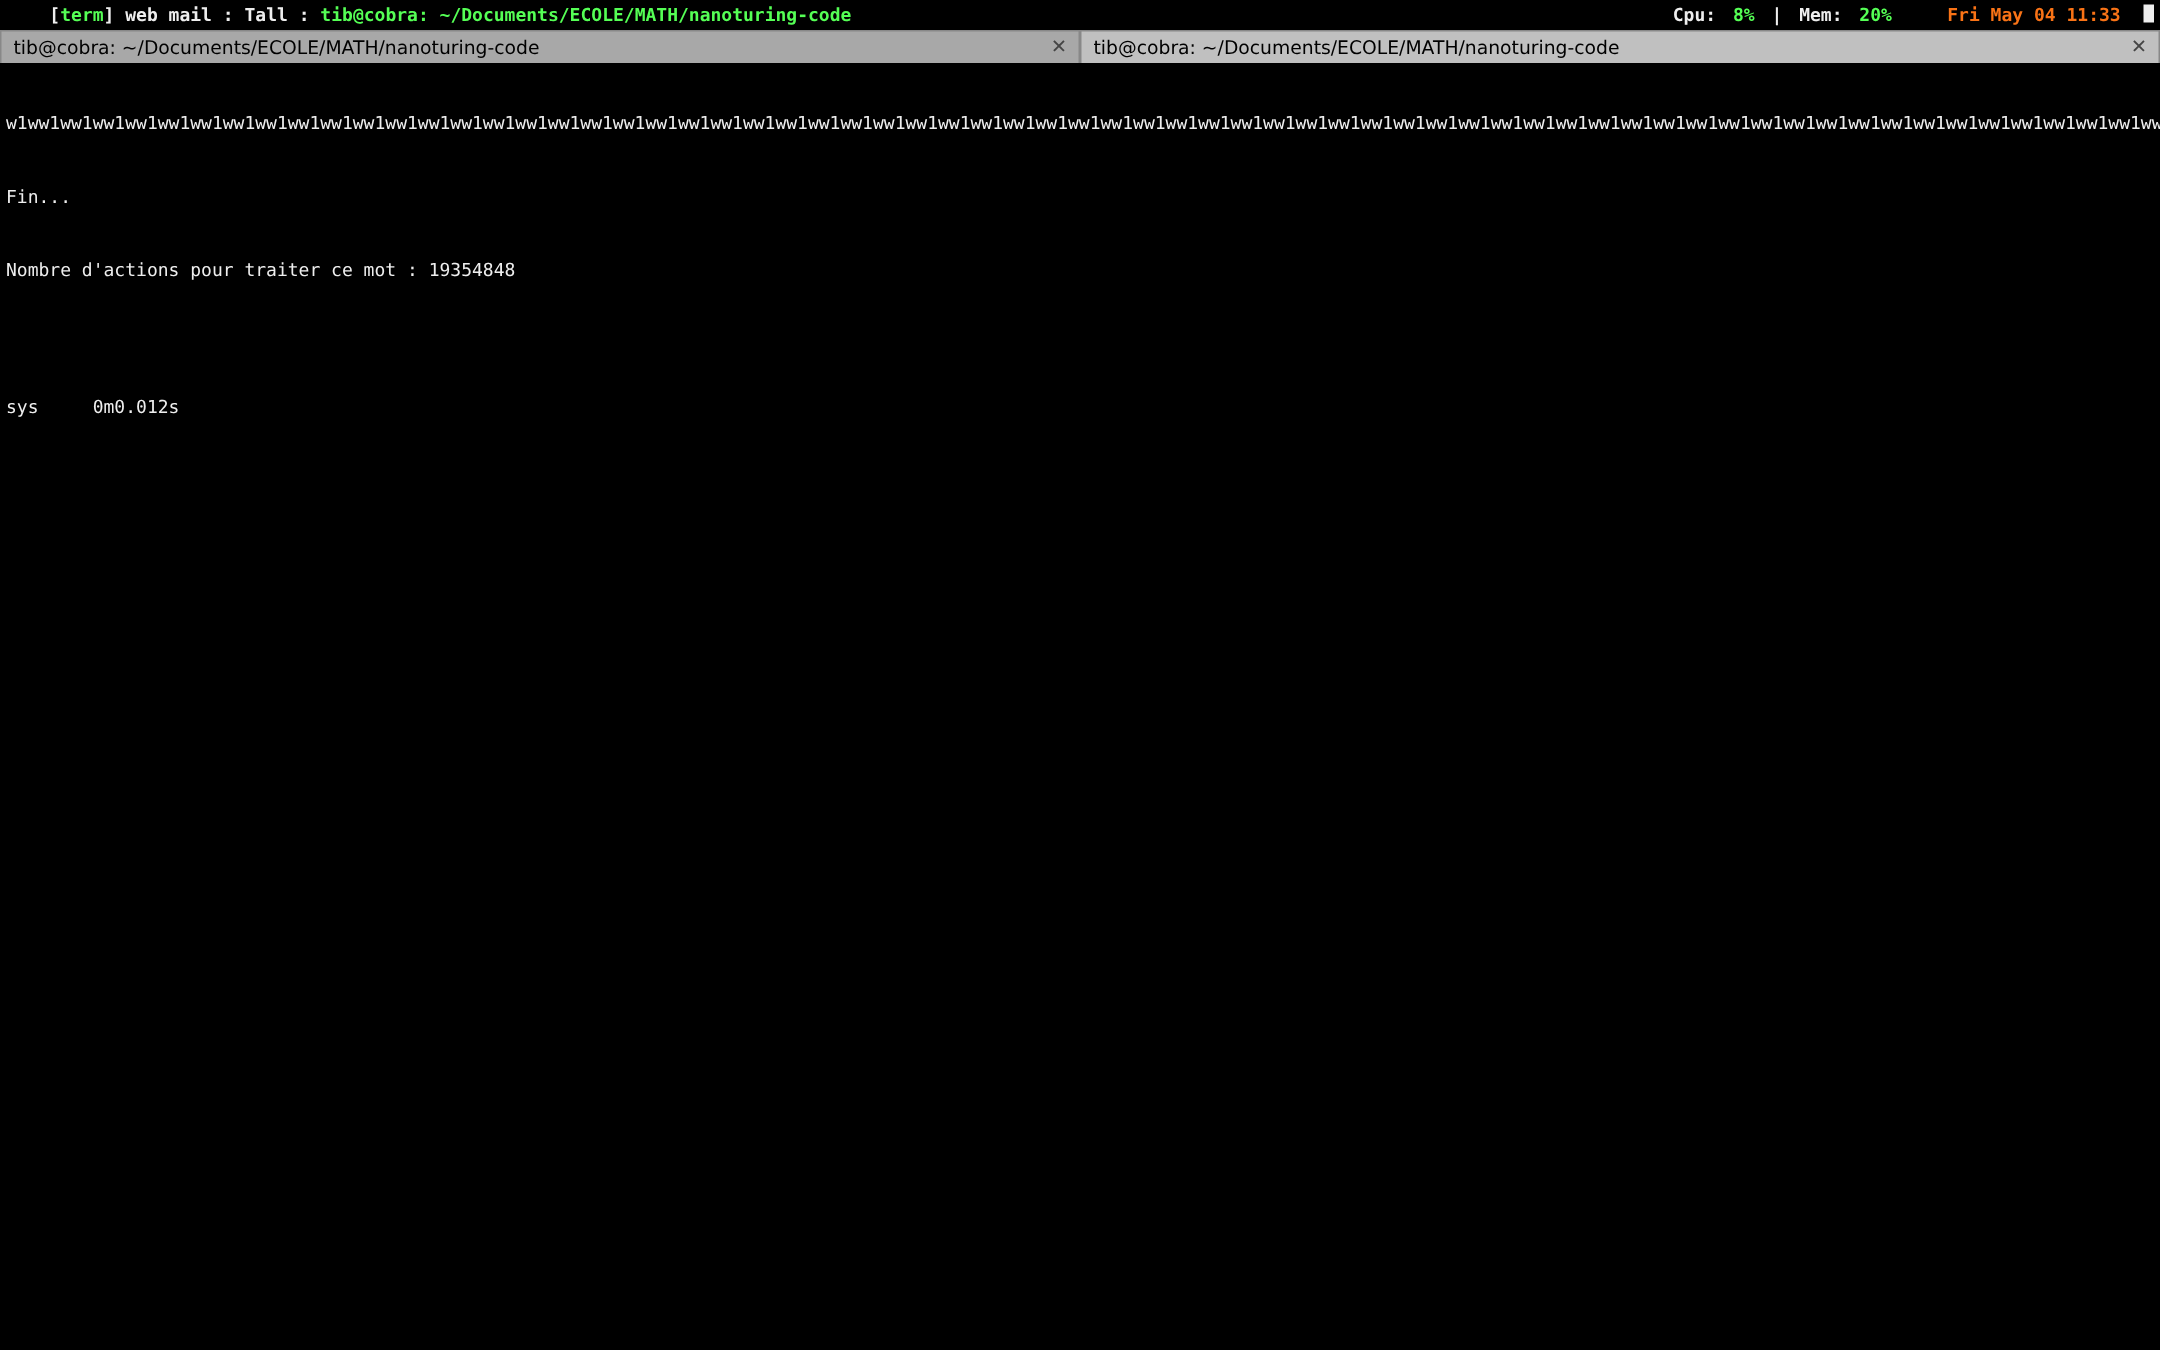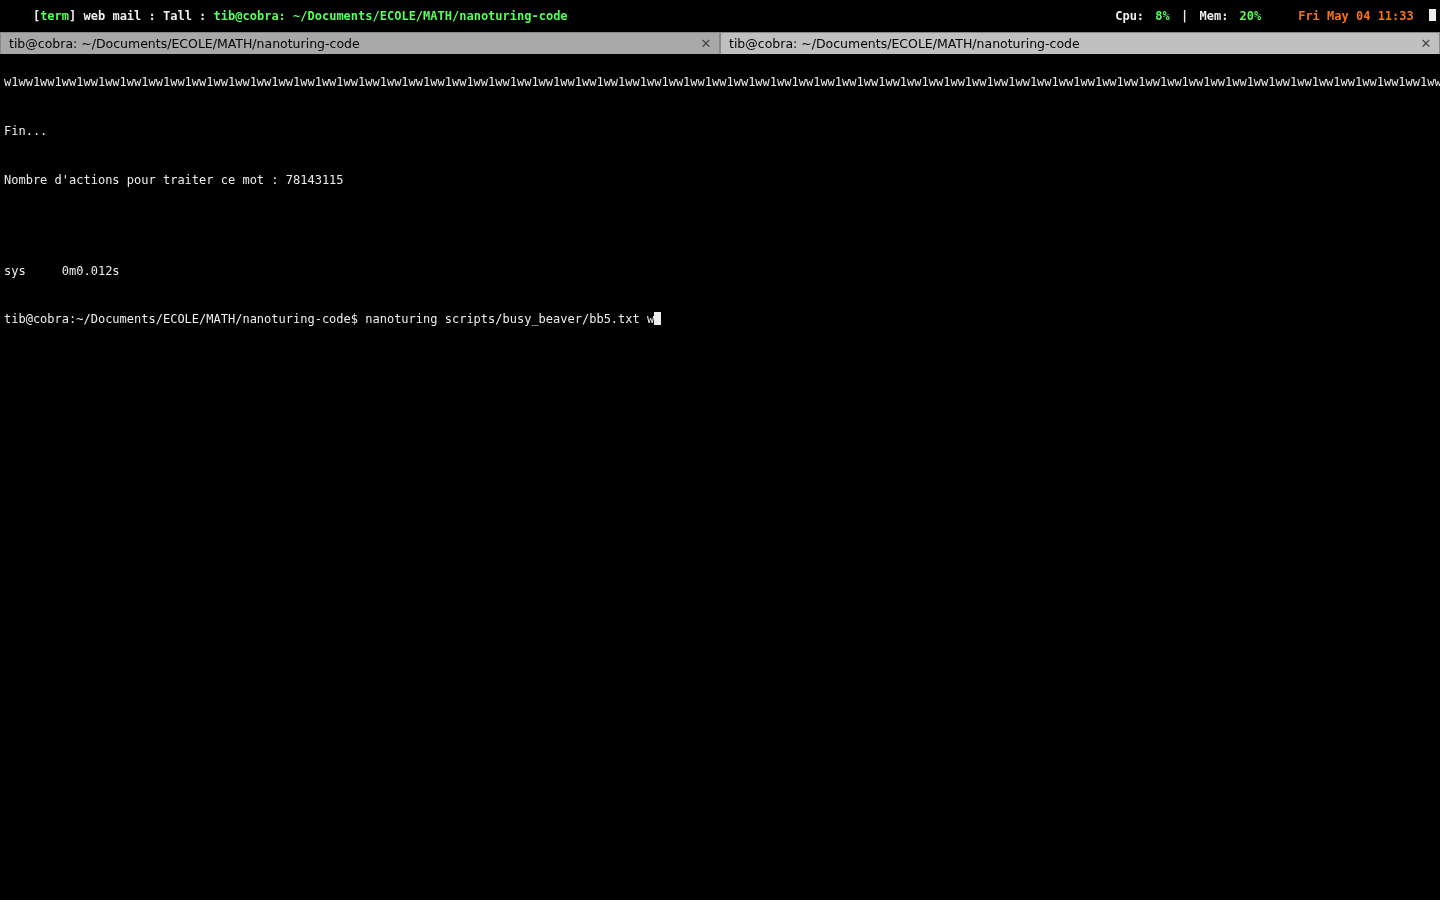--- a/index.html
+++ b/index.html
@@ -10,21 +10,21 @@
     background: #000;
     font-family: "DejaVu Sans Mono", "Liberation Mono", monospace;
     font-size: 12px;
     overflow: hidden;
     color: #ddd;
   }
   
   .topbar {
     display: flex;
     align-items: center;
-    height: 32px;
+    height: 20px;
     padding: 0 4px;
     background: #000;
     font-weight: bold;
   }
   .topbar .left  { flex: 0 0 auto; }
   .topbar .fill  { flex: 1 1 auto; }
   .topbar .right { flex: 0 0 auto; display: flex; gap: 4px; }
   .lime  { color: #55ff55; }
   .cyan  { color: #f97316; }
   .white { color: #eeeeee; }
@@ -120,17 +120,16 @@
   </div>
   <div class="tab">
     <span class="title">tib@cobra: ~/Documents/ECOLE/MATH/nanoturing-code</span>
     <span class="close">✕</span>
   </div>
 </div>
 
 <div class="term">
   <span id="tape" class="line wrap">w1ww1ww1ww1ww1ww1ww1ww1ww1ww1ww1ww1ww1ww1ww1ww1ww1ww1ww1ww1ww1ww1ww1ww1ww1ww1ww1ww1ww1ww1ww1ww1ww1ww1ww1ww1ww1ww1ww1ww1ww1ww1ww1ww1ww1ww1ww1ww1ww1ww1ww1ww1ww1ww1ww1ww1ww1ww1ww1ww1ww1ww1ww1ww1ww1ww1ww1ww1ww1ww1ww1ww1ww1ww1ww1ww1ww1ww1ww1ww1ww1ww1ww1ww1ww1ww1ww1ww1ww1ww1ww1ww1ww1ww1ww1ww1ww1ww1ww1ww1ww1ww1ww1ww1ww1ww1ww1ww1ww1ww1ww1ww1ww1ww1ww1ww1ww1ww1ww1ww1ww1ww1ww1ww1ww1ww1ww1ww1ww1ww1ww1ww1ww1ww1ww1ww1ww1ww1ww1ww1ww1ww1ww1ww1ww1ww1ww1ww1ww1ww1ww1ww1ww1ww1ww1ww1ww1ww1ww1ww1ww1ww1ww1ww1ww1ww1ww1ww1ww1ww1ww1ww1ww1ww1ww1ww1ww1ww1ww1ww1ww1ww1ww1ww1ww1ww1ww1ww1ww1ww1ww1ww1ww1ww1ww1ww1ww1ww1ww1ww1ww1ww1ww1ww1ww1ww1ww1ww1ww1ww1ww1ww1ww1ww1ww1ww1ww1ww1ww1ww1ww1ww1ww1ww1ww1ww1ww1ww1ww1ww1ww1ww1ww1ww1ww1ww1ww1ww1ww1ww1ww1ww1ww1ww1ww1ww1ww1ww1ww1ww1ww1ww1ww1ww1ww1ww1ww1ww1ww1ww1ww1ww1ww1ww1ww1ww1ww1ww1ww1ww1ww1ww1ww1ww1ww1ww1ww1ww1ww1ww1ww1ww1ww1ww1ww1ww1ww1ww1ww1ww1ww1ww1ww1ww1ww1ww1ww1ww1ww1ww1ww1ww1ww1ww1ww1ww1ww1ww1ww1ww1ww1ww1ww1ww1ww1ww1ww1ww1ww1ww1ww1ww1ww1ww1ww1ww1ww1ww1ww1ww1ww1ww1ww1ww1ww1ww1ww1ww1ww1ww1ww1ww1ww1ww1ww1ww1ww1ww1ww1ww1ww1ww1ww1ww1ww1ww1ww1ww1ww1ww1ww1ww1ww1ww1ww1ww1ww1ww1ww1ww1ww1ww1ww1ww1ww1ww1ww1ww1ww1ww1ww1ww1ww1ww1ww1ww1ww1ww1ww1ww1ww1ww1ww1ww1ww1ww1ww1ww1ww1ww1ww1ww1ww1ww1ww1ww1ww1ww1ww1ww1ww1ww1ww1ww1ww1ww1ww1ww1ww1ww1ww1ww1ww1ww1ww1ww1ww1ww1ww1ww1ww1ww1ww1ww1ww1ww1ww1ww1ww1ww1ww1ww1ww1ww1ww1ww1ww1ww1ww1ww1ww1ww1ww1ww1ww1ww1ww1ww1ww1ww1ww1ww1ww1ww1ww1ww1ww1ww1ww1ww1ww1ww1ww1ww1ww1ww1ww1ww1ww1ww1ww1ww1ww1ww1ww1ww1ww1ww1ww1ww1ww1ww1ww1ww1ww1ww1ww1ww1ww1ww1ww1ww1ww1ww1ww1ww1ww1ww1ww1ww1ww1ww1ww1ww1ww1ww1ww1ww1ww1ww1ww1ww1ww1ww1ww1ww1ww1ww1ww1ww1ww1ww1ww1ww1ww1ww1ww1ww1ww1ww1ww1ww1ww1ww1ww1ww1ww1ww1ww1ww1ww1ww1ww1ww1ww1ww1ww1ww1ww1ww1ww1ww1ww1ww1ww1ww1ww1ww1ww1ww1ww1ww1ww1ww1ww1ww1ww1ww1ww1ww1ww1ww1ww1ww1ww1ww1ww1ww1ww1ww1ww1ww1ww1ww1ww1ww1ww1ww1ww1ww1ww1ww1ww1ww1ww1ww1ww1ww1ww1ww1ww1ww1ww1ww1ww1ww1ww1ww1ww1ww1ww1ww1ww1ww1ww1ww1ww1ww1ww1ww1ww1ww1ww1ww1ww1ww1ww1ww1ww1ww1ww1ww1ww1ww1ww1ww1ww1ww1ww1ww1ww1ww1ww1ww1ww1ww1ww1ww1ww1ww1ww1ww1ww1ww1ww1ww1ww1ww1ww1ww1ww1ww1ww1ww1ww1ww1ww1ww1ww1ww1ww1ww1ww1ww1ww1ww1ww1ww1ww1ww1ww1ww1ww1ww1ww1ww1ww1ww1ww1ww1ww1ww1ww1ww1ww1ww1ww1ww1ww1ww1ww1ww1ww1ww1ww1ww1ww1ww1ww1ww1ww1ww1ww1ww1ww1ww1ww1ww1ww1ww1ww1ww1ww1ww1ww1ww1ww1ww1ww1ww1ww1ww1ww1ww1ww1ww1ww1ww1ww1ww1ww1ww1ww1ww1ww1ww1ww1ww1ww1ww1ww1ww1ww1ww1ww1ww1ww1ww1ww1ww1ww1ww1ww1ww1ww1ww1ww1ww1ww1ww1ww1ww1ww1ww1ww1ww1ww1ww1ww1ww1ww1ww1ww1ww1ww1ww1ww1ww1ww1ww1ww1ww1ww1ww1ww1ww1ww1ww1ww1ww1ww1ww1ww1ww1ww1ww1ww1ww1ww1ww1ww1ww1ww1ww1ww1ww1ww1ww1ww1ww1ww1ww1ww1ww1ww1ww1ww1ww1ww1ww1ww1ww1ww1ww1ww1ww1ww1ww1ww1ww1ww1ww1ww1ww1ww1ww1ww1ww1ww1ww1ww1ww1ww1ww1ww1ww1ww1ww1ww1ww1ww1ww1ww1ww1ww1ww1ww1ww1ww1ww1ww1ww1ww1ww1ww1ww1ww1ww1ww1ww1ww1ww1ww1ww1ww1ww1ww1ww1ww1ww1ww1ww1ww1ww1ww1ww1ww1ww1ww1ww1ww1ww1ww1ww1ww1ww1ww1ww1ww1ww1ww1ww1ww1ww1ww1ww1ww1ww1ww1ww1ww1ww1ww1ww1ww1ww1ww1ww1ww1ww1ww1ww1ww1ww1ww1ww1ww1ww1ww1ww1ww1ww1ww1ww1ww1ww1ww1ww1ww1ww1ww1ww1ww1ww1ww1ww1ww1ww1ww1ww1ww1ww1ww1ww1ww1ww1ww1ww1ww1ww1ww1ww1ww1ww1ww1ww1ww1ww1ww1ww1ww1ww1ww1ww1ww1ww1ww1ww1ww1ww1ww1ww1ww1ww1ww1ww1ww1ww1ww1ww1ww1ww1ww1ww1ww1ww1ww1ww1ww1ww1ww1ww1ww1ww1ww1ww1ww1ww1ww1ww1ww1ww1ww1ww1ww1ww1ww1ww1ww1ww1ww1ww1ww1ww1ww1ww1ww1ww1ww1ww1ww1ww1ww1ww1ww1ww1ww1ww1ww1ww1ww1ww1ww1ww1ww1ww1ww1ww1ww1ww1ww1ww1ww1ww1ww1ww1ww1ww1ww1ww1ww1ww1ww1ww1ww1ww1ww1ww1ww1ww1ww1ww1ww1ww1ww1ww1ww1ww1ww1ww1ww1ww1ww1ww1ww1ww1ww1ww1ww1ww1ww1ww1ww1ww1ww1ww1ww1ww1ww1ww1ww1ww1ww1ww1ww1ww1ww1ww1ww1ww1ww1ww1ww1ww1ww1ww1ww1ww1ww1ww1ww1ww1ww1ww1ww1ww1ww1ww1ww1ww1ww1ww1ww1ww1ww1ww1ww1ww1ww1ww1ww1ww1ww1ww1ww1ww1ww1ww1ww1ww1ww1ww1ww1ww1ww1ww1ww1ww1ww1ww1ww1ww1ww1ww1ww1ww1ww1ww1ww1ww1ww1ww1ww1ww1ww1ww1ww1ww1ww1ww1ww1ww1ww1ww1ww1ww1ww1ww1ww1ww1ww1ww1ww1ww1ww1ww1ww1ww1ww1ww1ww1ww1ww1ww1ww1ww1ww1ww1ww1ww1ww1ww1ww1ww1ww1ww1ww1ww1ww1ww1ww1ww1ww1ww1ww1ww1ww1ww1ww1ww1ww1ww1ww1ww1ww1ww1ww1ww1ww1ww1ww1ww1ww1ww1ww1ww1ww1ww1ww1ww1ww1ww1ww1ww1ww1ww1ww1ww1ww1ww1ww1ww1ww1ww1ww1ww1ww1ww1ww1ww1ww1ww1ww1ww1ww1ww1ww1ww1ww1ww1ww1ww1ww1ww1ww1ww1ww1ww1ww1ww1ww1ww1ww1ww1ww1ww1ww1ww1ww1ww1ww1ww1ww1ww1ww1ww1ww1ww1ww1ww1ww1ww1ww1ww1ww1ww1ww1ww1ww1ww1ww1ww1ww1ww1ww1ww1ww1ww1ww1ww1ww1ww1ww1ww1ww1ww1ww1ww1ww1ww1ww1ww1ww1ww1ww1ww1ww1ww1ww1ww1ww1ww1ww1ww1ww1ww1ww1ww1ww1ww1ww1ww1ww1ww1ww1ww1ww1ww1ww1ww1ww1ww1ww1ww1ww1ww1ww1ww1ww1ww1ww1ww1ww1ww1ww1ww1ww1ww1ww1ww1ww1ww1ww1ww1ww1ww1ww1ww1ww1ww1ww1ww1ww1ww1ww1ww1ww1ww1ww1ww1ww1ww1ww1ww1ww1ww1ww1ww1ww1ww1ww1ww1ww1ww1ww1ww1ww1ww1ww1ww1ww1ww1ww1ww1ww1ww1ww1ww1ww1ww1ww1ww1ww1ww1ww1ww1ww1ww1ww1ww1ww1ww1ww1ww1ww1ww1ww1ww1ww1ww1ww1ww1ww1ww1ww1ww1ww1ww1ww1ww1ww1ww1ww1ww1ww1ww1ww1ww1ww1ww1ww1ww1ww1ww1ww1ww1ww1ww1ww1ww1ww1ww1ww1ww1ww1ww1ww1ww1ww1ww1ww1ww1ww1ww1ww1ww1ww1ww1ww1ww1ww1ww1ww1ww1ww1ww1ww1ww1ww1ww1ww1ww1ww1ww1ww1ww1ww1ww1ww1ww1ww1ww1ww1ww1ww1ww1ww1ww1ww1ww1ww1ww1ww1ww1ww1ww1ww1ww1ww1ww1ww1ww1ww1ww1ww1ww1ww1ww1ww1ww1ww1ww1ww1ww1ww1ww1ww1ww1ww1ww1ww1ww1ww1ww1ww1ww1ww1ww1ww1ww1ww1ww1ww1ww1ww1ww1ww1ww1ww1ww1ww1ww1ww1ww1ww1ww1ww1ww1ww1ww1ww1ww1ww1ww1ww1ww1ww1ww1ww1ww1ww1ww1ww1ww1ww1ww1ww1ww1ww1ww1ww1ww1ww1ww1ww1ww1ww1ww1ww1ww1ww1ww1ww1ww1ww1ww1ww1ww1ww1ww1ww1ww1ww1ww1ww1ww1ww1ww1ww1ww1ww1ww1ww1ww1ww1ww1ww1ww1ww1ww1ww1ww1ww1ww1ww1ww1ww1ww1ww1ww1ww1ww1ww1ww1ww1ww1ww1ww1ww1ww1ww1ww1ww1ww1ww1ww1ww1ww1ww1ww1ww1ww1ww1ww1ww1ww1ww1ww1ww1ww1ww1ww1ww1ww1ww1ww1ww1ww1ww1ww1ww1ww1ww1ww1ww1ww1ww1ww1ww1ww1ww1ww1ww1ww1ww1ww1ww1ww1ww1ww1ww1ww1ww1ww1ww1ww1ww1ww1ww1ww1ww1ww1ww1ww1ww1ww1ww1ww1ww1ww1ww1ww1ww1ww1ww1ww1ww1ww1ww1ww1ww1ww1ww1ww1ww1ww1ww1ww1ww1ww1ww1ww1ww1ww1ww1ww1ww1ww1ww1ww1ww1ww1ww1ww1ww1ww1ww1ww1ww1ww1ww1ww1ww1ww1ww1ww1ww1ww1ww1ww1ww1ww1ww1ww1ww1ww1ww1ww1ww1ww1ww1ww1ww1ww1ww1ww1ww1ww1ww1ww1ww1ww1ww1ww1ww1ww1ww1ww1ww1ww1ww1ww1ww1ww1ww1ww1ww1ww1ww1ww1ww1ww1ww1ww1ww1ww1ww1ww1ww1ww1ww1ww1ww1ww1ww1ww1ww1ww1ww1ww1ww1ww1ww1ww1ww1ww11w</span>
   <span class="line">Fin...</span>
-  <span class="line">Nombre d'actions pour traiter ce mot : 78143115</span>
+  <span class="line">Nombre d'actions pour traiter ce mot : 19354848</span>
   <div class="gap"></div>
   <span class="line">sys     0m0.012s</span>
-  <span class="line"><span class="prompt">tib@cobra:~/Documents/ECOLE/MATH/nanoturing-code$ nanoturing scripts/busy_beaver/bb5.txt w</span><span class="cursor"></span></span>
 </div>
 
 </body></html>

